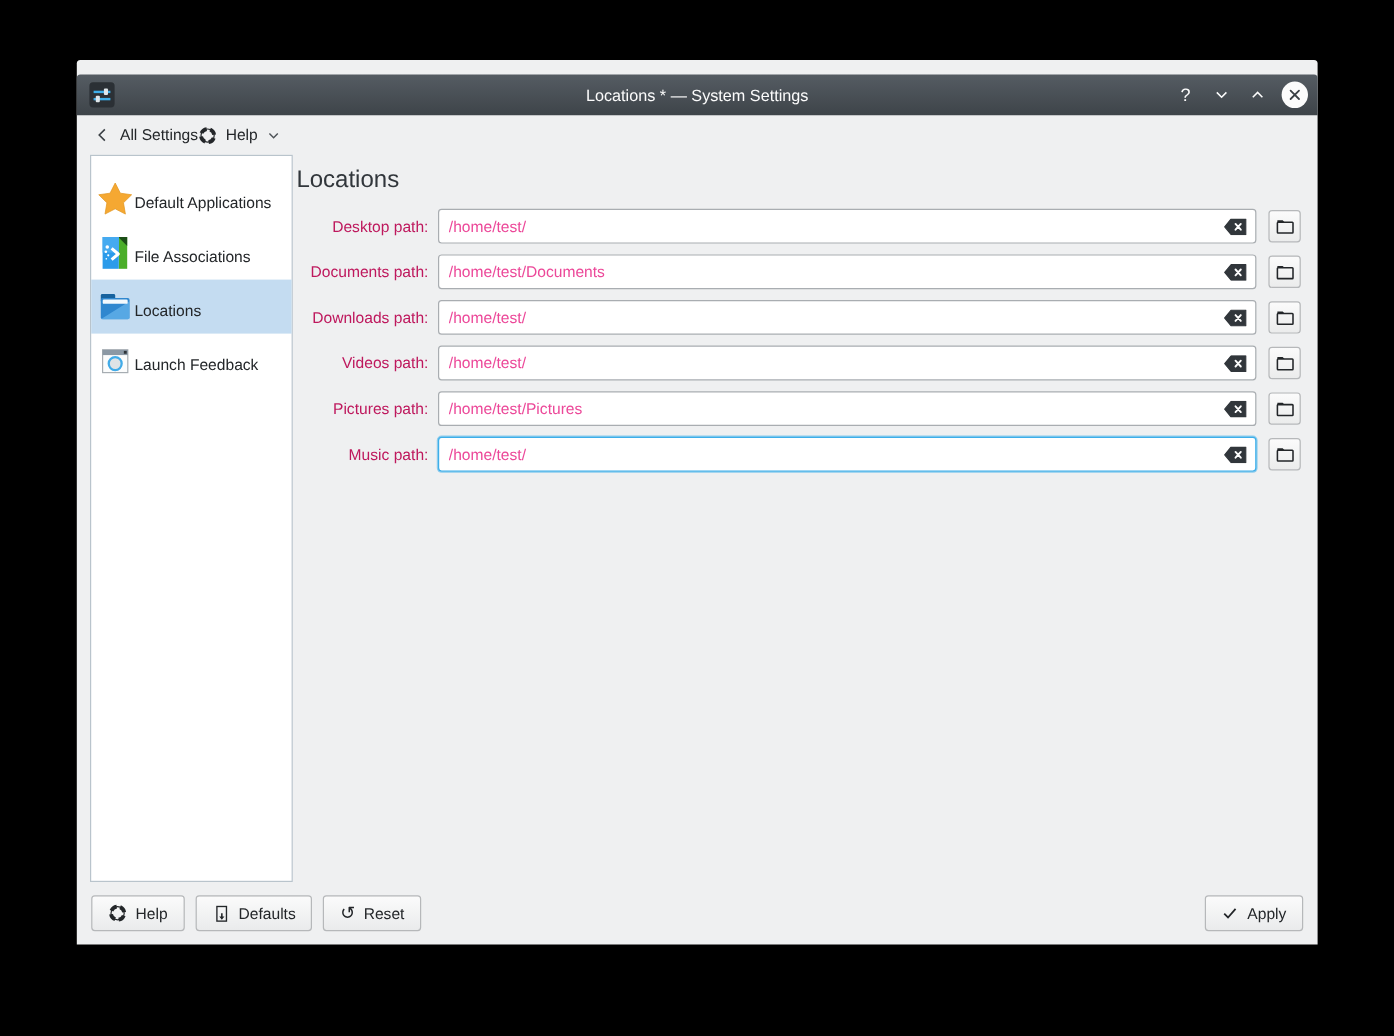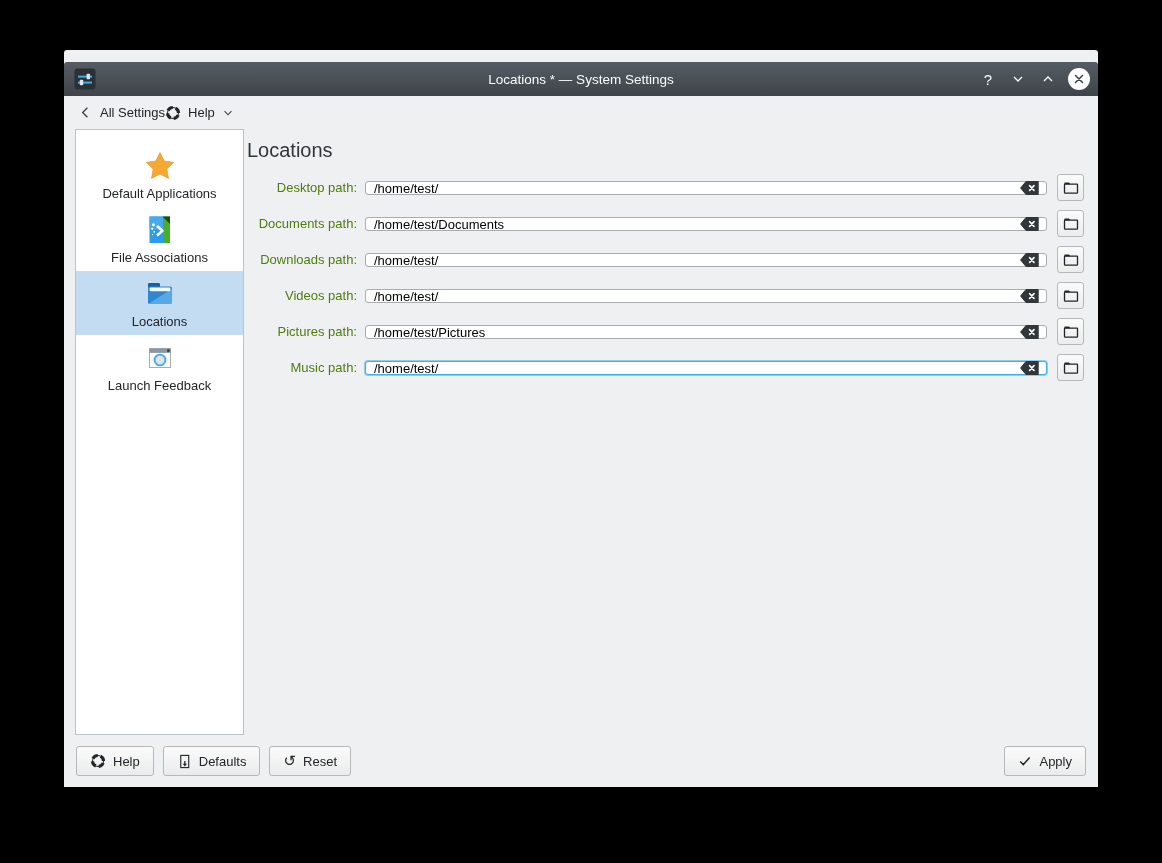--- a/index.html
+++ b/index.html
@@ -25,34 +25,34 @@
   
   .toolbar { height:33px; flex:0 0 33px; display:flex; align-items:center;
              padding-left:14px; }
   .tool-btn { display:flex; align-items:center; gap:7px; color:#232629; font-size:13px; }
 
   
   .main { flex:1; display:flex; min-height:0; }
   .sidebar { width:169px; flex:0 0 169px; margin-left:11px; background:#fff;
              border:1px solid #b9c4cc; padding-top:13px; display:flex;
              flex-direction:column; }
-  .side-item { display:flex; flex-direction:column; align-items:center;
+  .side-item { display:flex; flex-direction:row; align-items:center;
                padding:7px 4px 6px; }
   .side-item .icon32 { width:32px; height:32px; }
   .side-item .side-label { font-size:13px; color:#232629; margin-top:4px; text-align:center; }
   .side-item.selected { background:#c4dcf1; }
 
   .content { flex:1; padding:8px 14px 0 3px; min-width:0; }
   .page-title { font-size:20px; font-weight:400; color:#31363b; margin:2px 0 12px 0; }
   .form-row { display:flex; align-items:center; margin-bottom:9px; }
   .field-label { width:110px; flex:0 0 110px; text-align:right; font-size:13px;
-                 color:#4d7c0f; padding-right:0; }
+                 color:#be185d; padding-right:0; }
   .field-wrap { flex:1; position:relative; margin-left:8px; }
-  .field-wrap input { width:100%; height:14px; border:1px solid #a9adb1; border-radius:3px;
-                      background:#fff; font-size:13px; color:#000000; padding:0 30px 0 8px;
+  .field-wrap input { width:100%; height:29px; border:1px solid #a9adb1; border-radius:3px;
+                      background:#fff; font-size:13px; color:#ec4899; padding:0 30px 0 8px;
                       font-family:"Liberation Sans","DejaVu Sans",sans-serif; outline:none; }
   .field-wrap.focused input { border:1px solid #3daee9; box-shadow:0 0 0 1px rgba(61,174,233,.55); }
   .clear-btn { position:absolute; right:8px; top:50%; transform:translateY(-50%);
                width:19px; height:14px; display:flex; }
   .browse-btn { width:27px; height:27px; flex:0 0 27px; margin-left:10px;
                 border:1px solid #b6b8ba; border-radius:3px;
                 background:linear-gradient(#fbfbfb,#ebecec);
                 display:flex; align-items:center; justify-content:center; }
 
   

